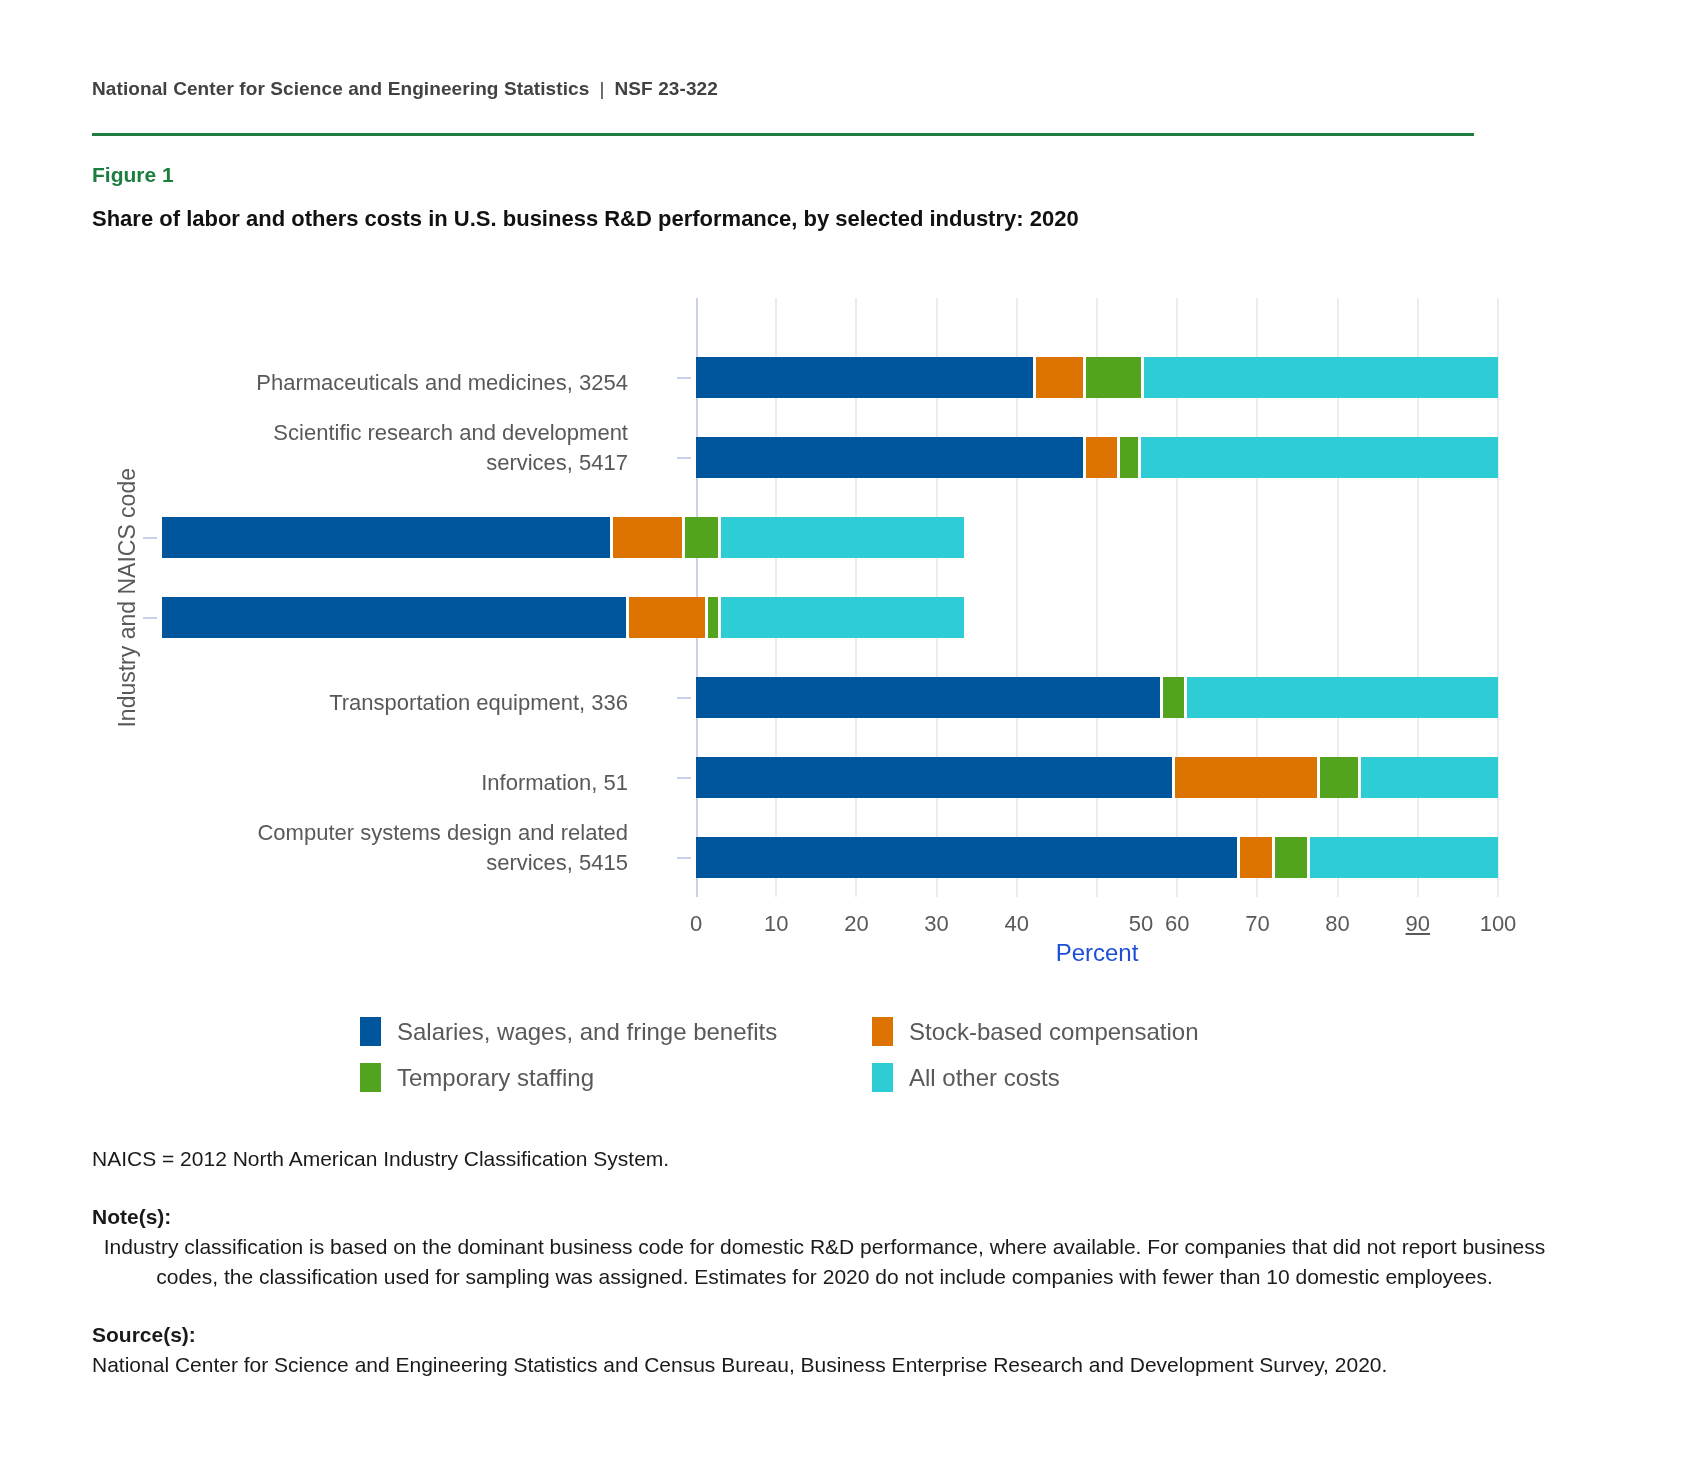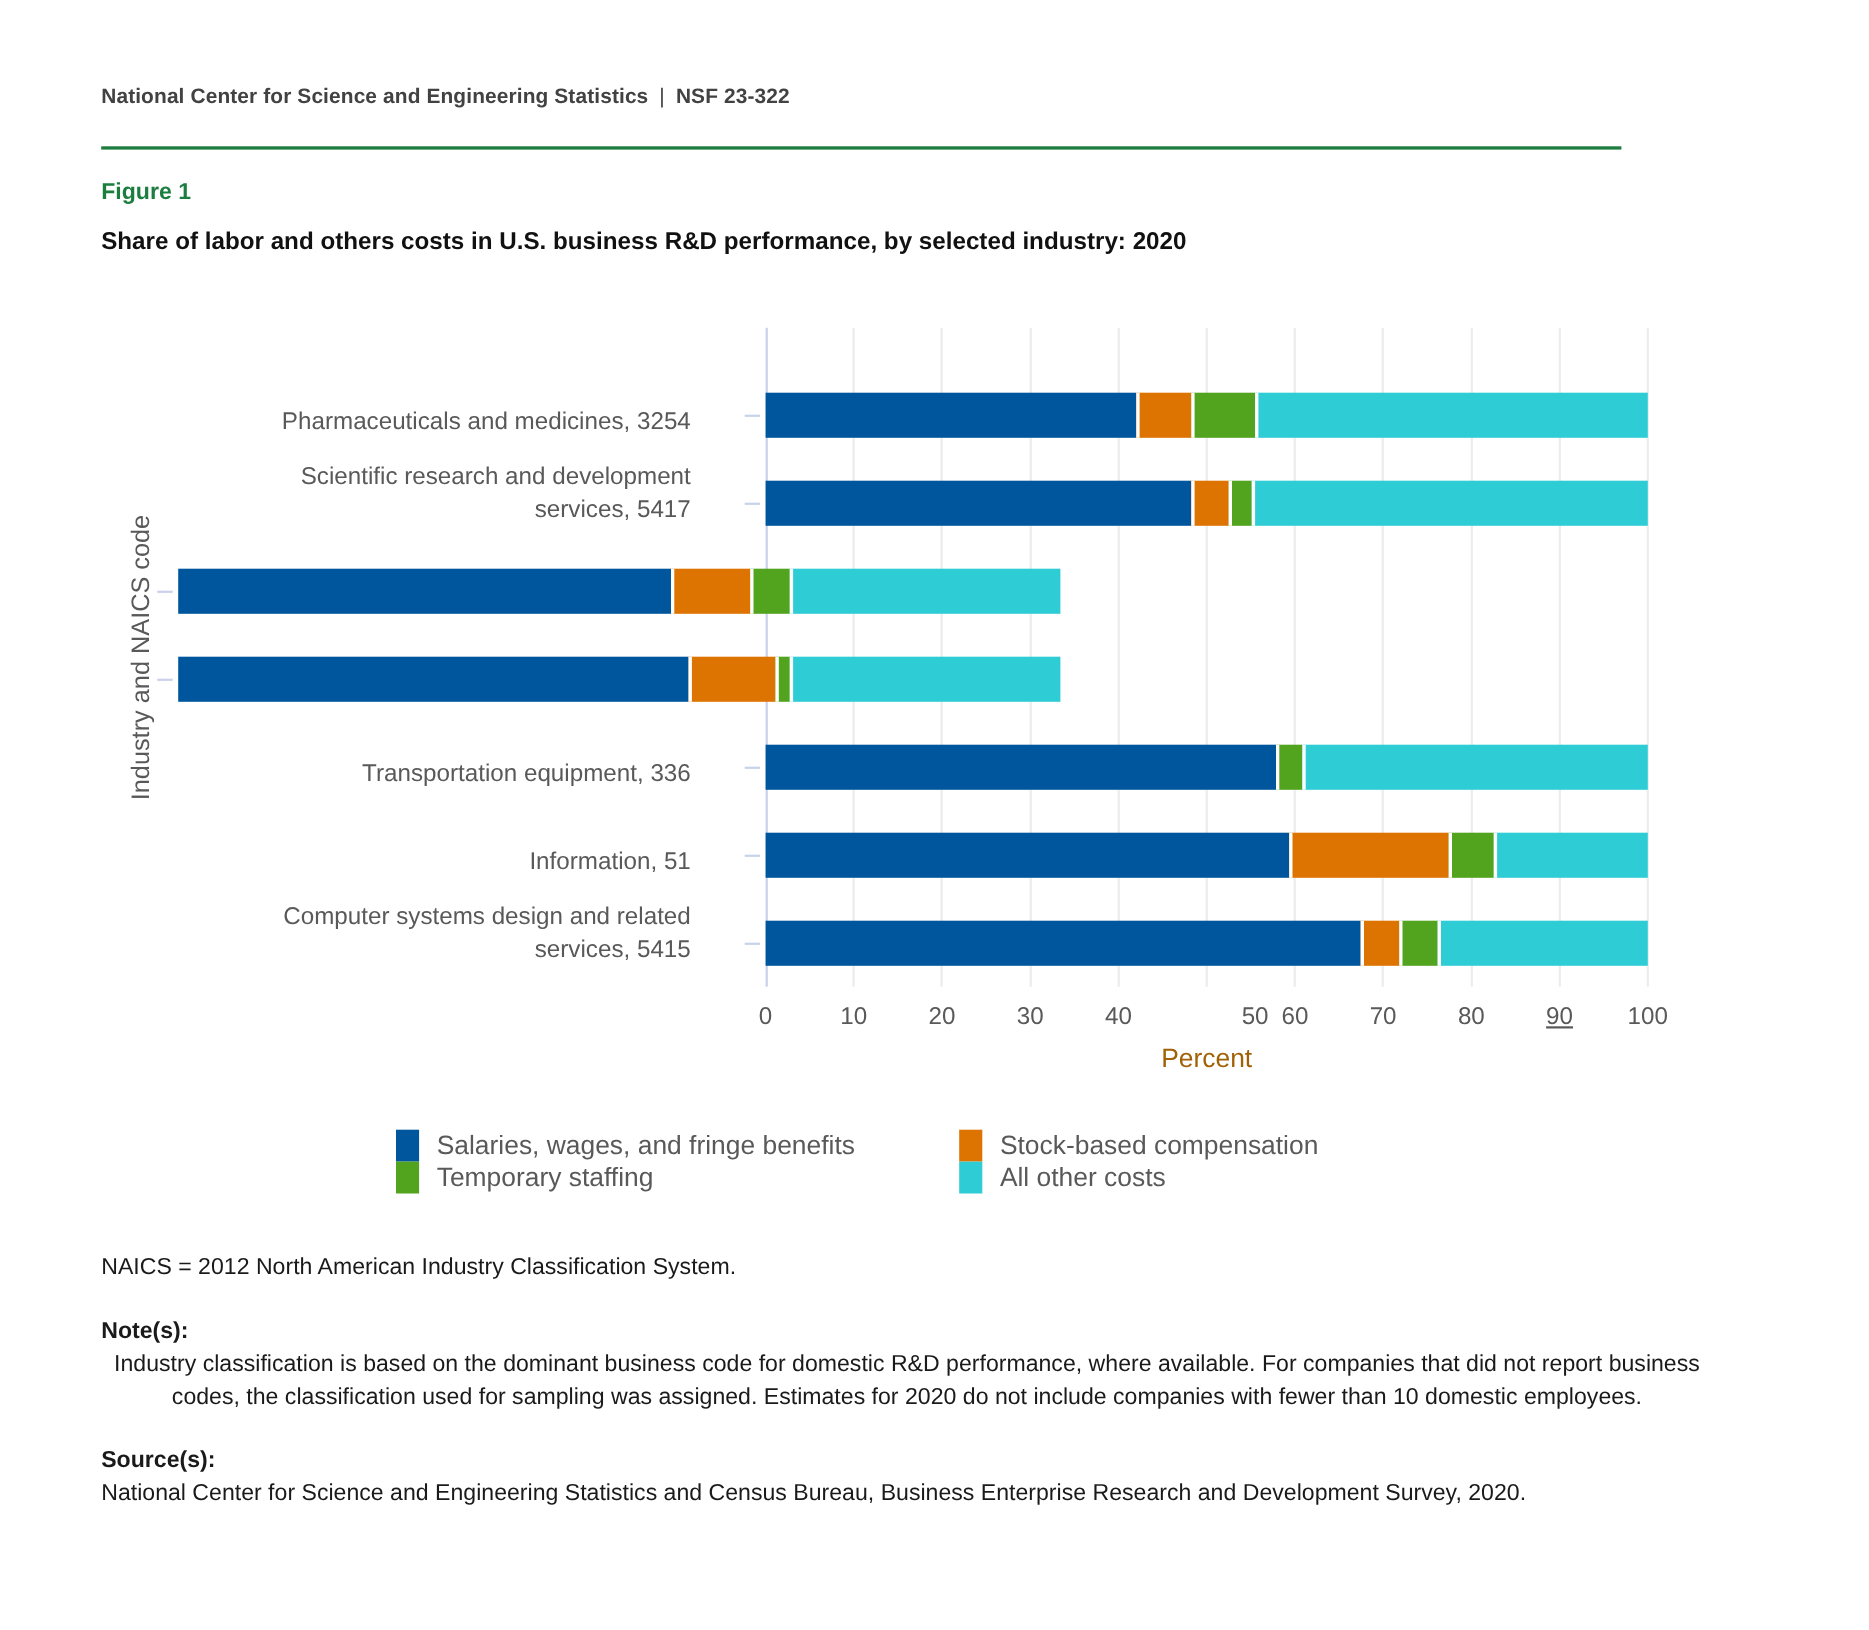--- a/index.html
+++ b/index.html
@@ -74,27 +74,27 @@
   .x-axis {
     position: relative; margin-left: 534px; width: 802px;
     height: 26px; margin-top: 14px;
   }
   .x-tick {
     position: absolute; transform: translateX(-50%);
     font-size: 22px; color: #595959;
   }
   .x-title {
     margin-left: 534px; width: 802px; text-align: center;
-    margin-top: 12px; font-size: 24px; color: #a16207;
+    margin-top: 2px; font-size: 24px; color: #1d4ed8;
   }
 
   
   .legend {
     margin-top: 50px; margin-left: 268px;
-    display: grid; grid-template-columns: 512px auto; 
+    display: grid; grid-template-columns: 512px auto; row-gap: 17px;
   }
   .legend-item { display: flex; align-items: center; }
   .legend-swatch { width: 21px; height: 29px; margin-right: 16px; flex: none; }
   .legend-label { font-size: 24px; color: #595959; }
 
   
   .notes-block { margin-top: 52px; width: 1465px; font-size: 21px; line-height: 30px; }
   .naics-note { margin-bottom: 28px; }
   .note-label { font-weight: bold; }
   .note-body { margin-bottom: 28px; text-align: center; }

